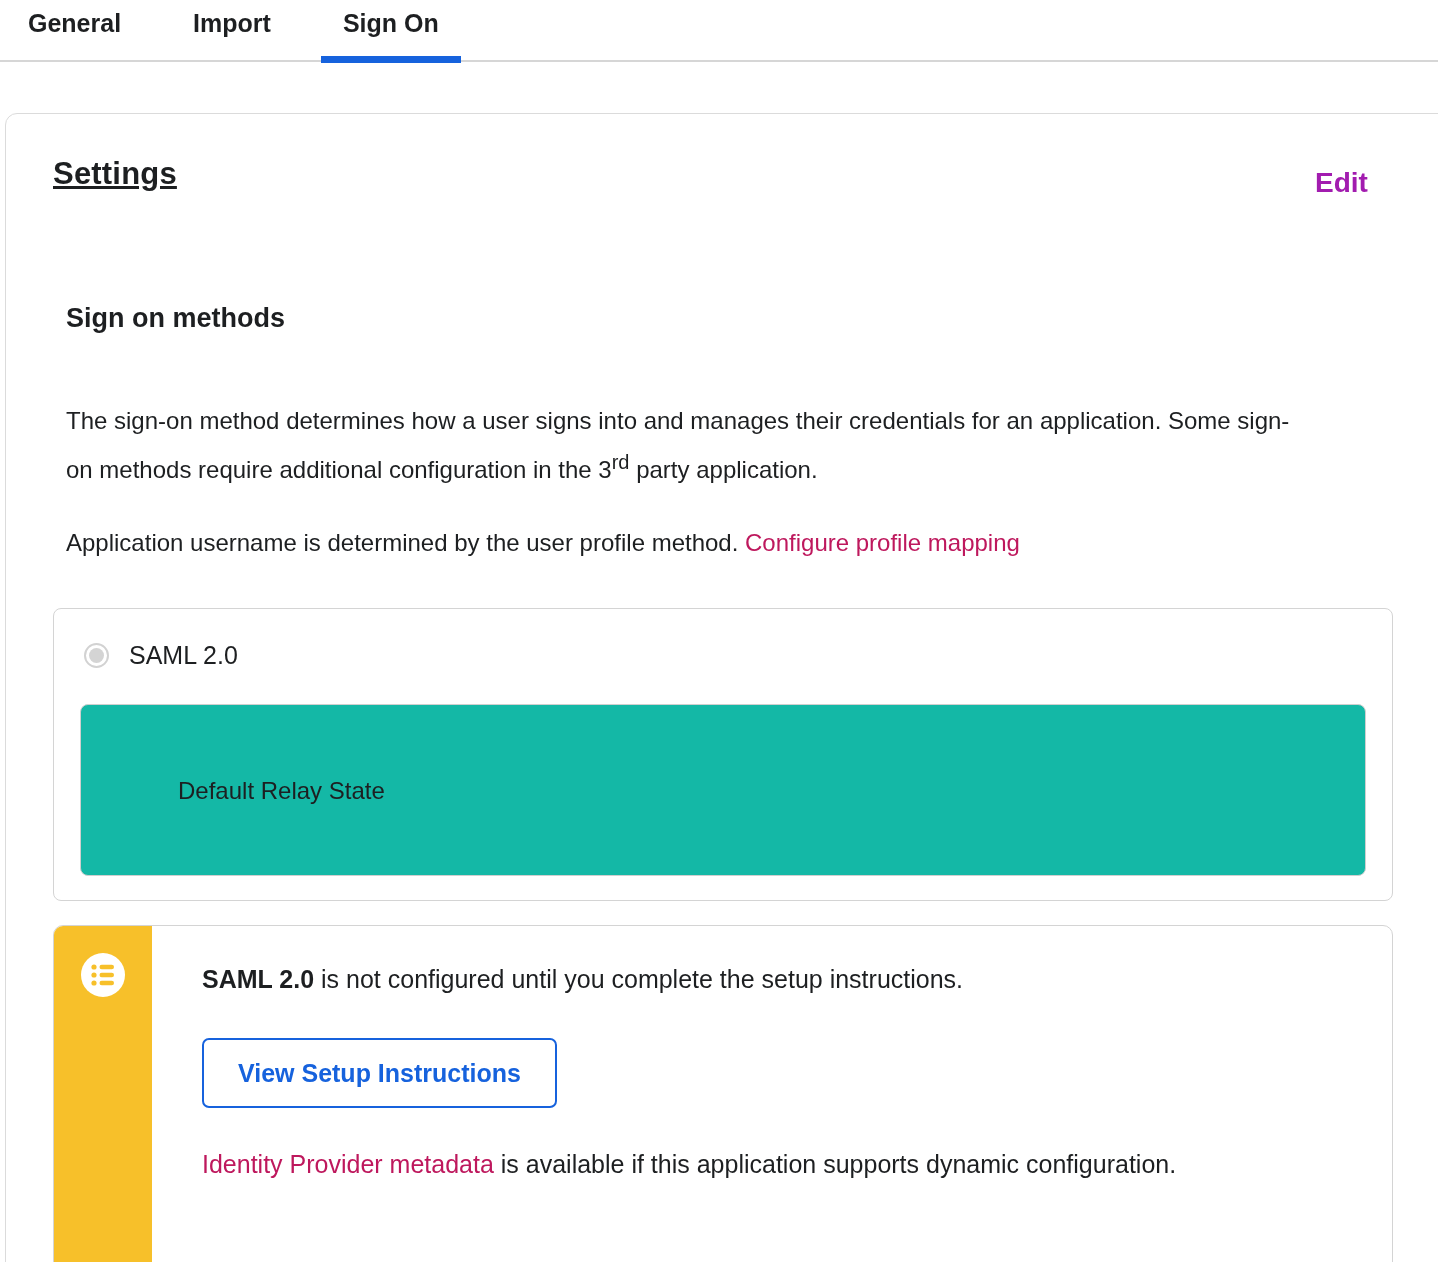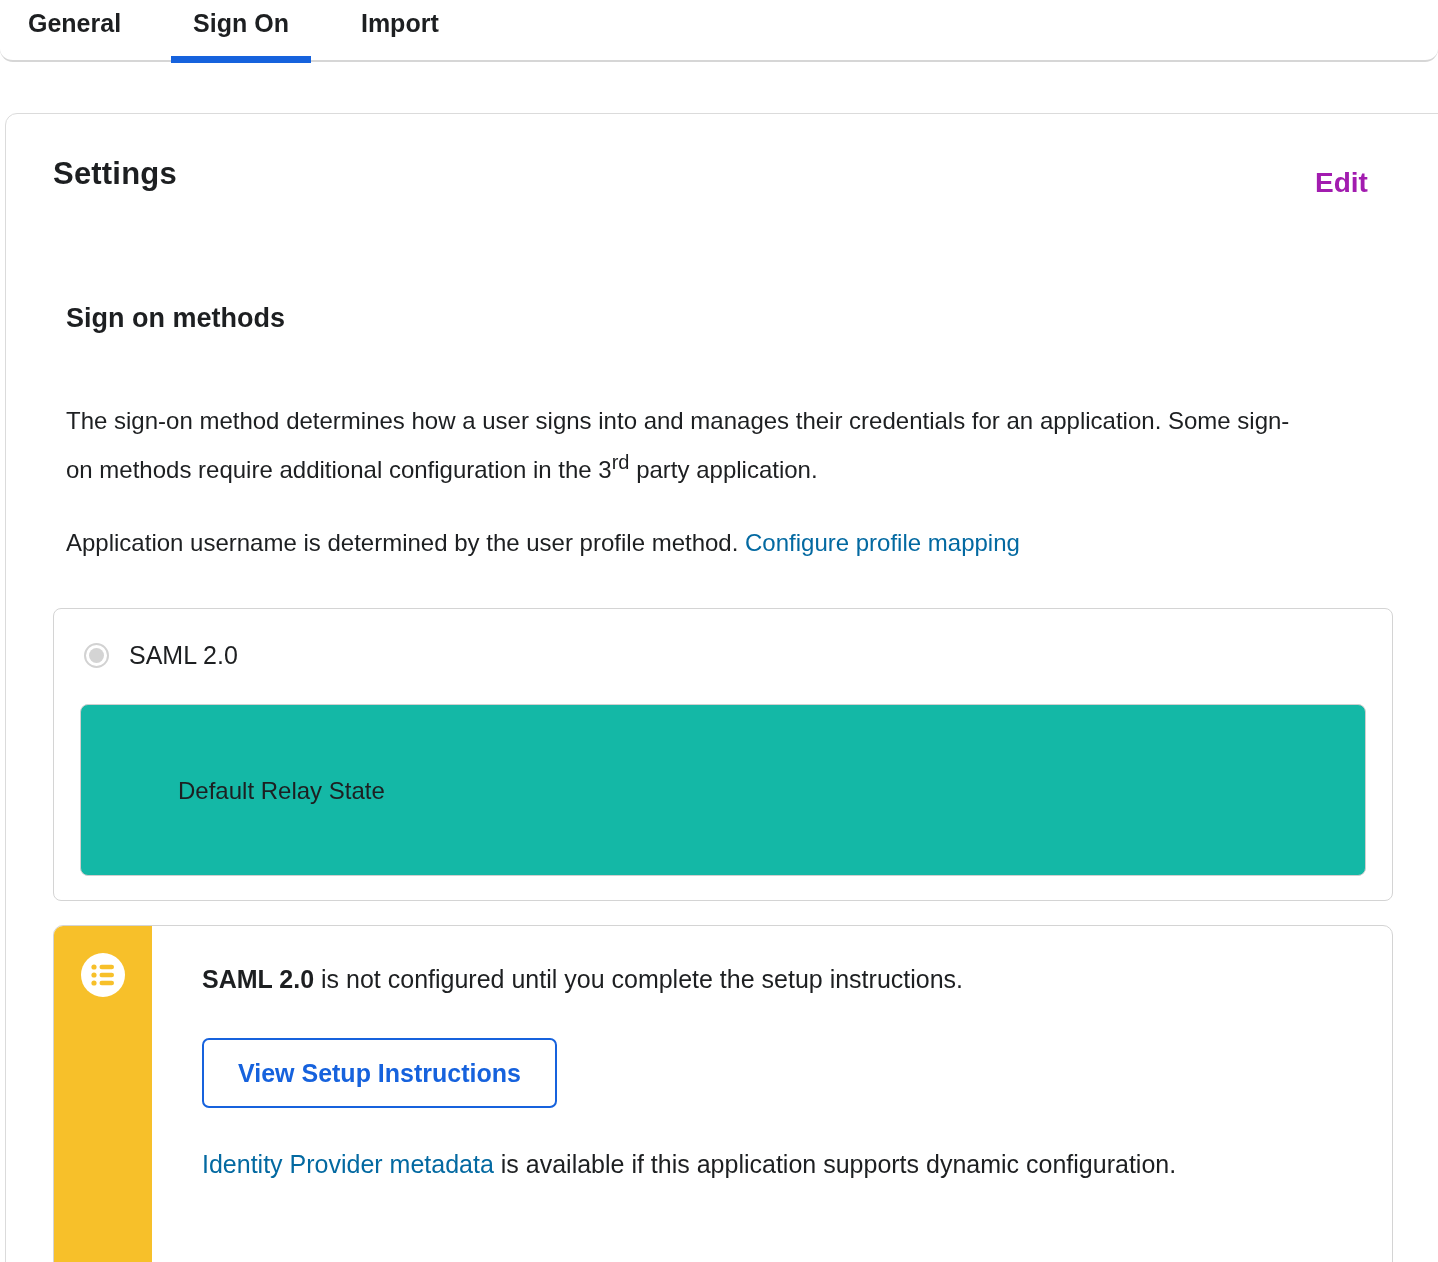--- a/index.html
+++ b/index.html
@@ -13,21 +13,20 @@
   }
 
   
   .tabbar {
     position: absolute; top: 0; left: 0;
     width: 1438px; height: 62px;
     border-bottom: 2px solid #d6d6d6;
     display: flex;
     padding-left: 6px;
     gap: 28px;
-    border-radius: 13px;
   }
   .tab {
     position: relative;
     padding: 5px 22px 0 22px;
     font-size: 25px;
     font-weight: 700;
     color: #1d1f21;
     line-height: 36px;
     cursor: pointer;
     white-space: nowrap;
@@ -50,20 +49,21 @@
     border: 1px solid #dbdbdb;
     border-radius: 12px;
   }
 
   .settings-title {
     position: absolute;
     left: 47px; top: 42px;
     font-size: 31px;
     font-weight: 700;
     letter-spacing: 0.2px;
+    text-decoration: underline;
   }
   .edit-link {
     position: absolute;
     left: 1309px; top: 53px;
     font-size: 28px;
     font-weight: 700;
     color: #a21caf;
     cursor: pointer;
     text-decoration: none;
   }
@@ -79,21 +79,21 @@
     left: 60px;
     width: 1240px;
     font-size: 24px;
     line-height: 49px;
     color: #1d1f21;
   }
   .para-1 { top: 282px; }
   .para-2 { top: 404px; }
   .para sup { font-size: 20px; vertical-align: super; line-height: 0; }
   .inline-link {
-    color: #0369a1;
+    color: #be185d;
     cursor: pointer;
     text-decoration: none;
   }
 
   
   .saml-box {
     position: absolute;
     left: 47px; top: 494px;
     width: 1340px; height: 293px;
     border: 1px solid #d4d4d4;
@@ -185,22 +185,22 @@
     left: 148px; top: 224px;
     font-size: 25px;
     color: #1d1f21;
   }
 </style>
 </head>
 <body>
 
 <nav class="tabbar">
   <div class="tab">General</div>
+  <div class="tab">Import</div>
   <div class="tab active">Sign On</div>
-  <div class="tab">Import</div>
 </nav>
 
 <section class="card">
 
   <h1 class="settings-title">Settings</h1>
 
   <a class="edit-link">Edit</a>
 
   <h2 class="section-heading">Sign on methods</h2>
 

